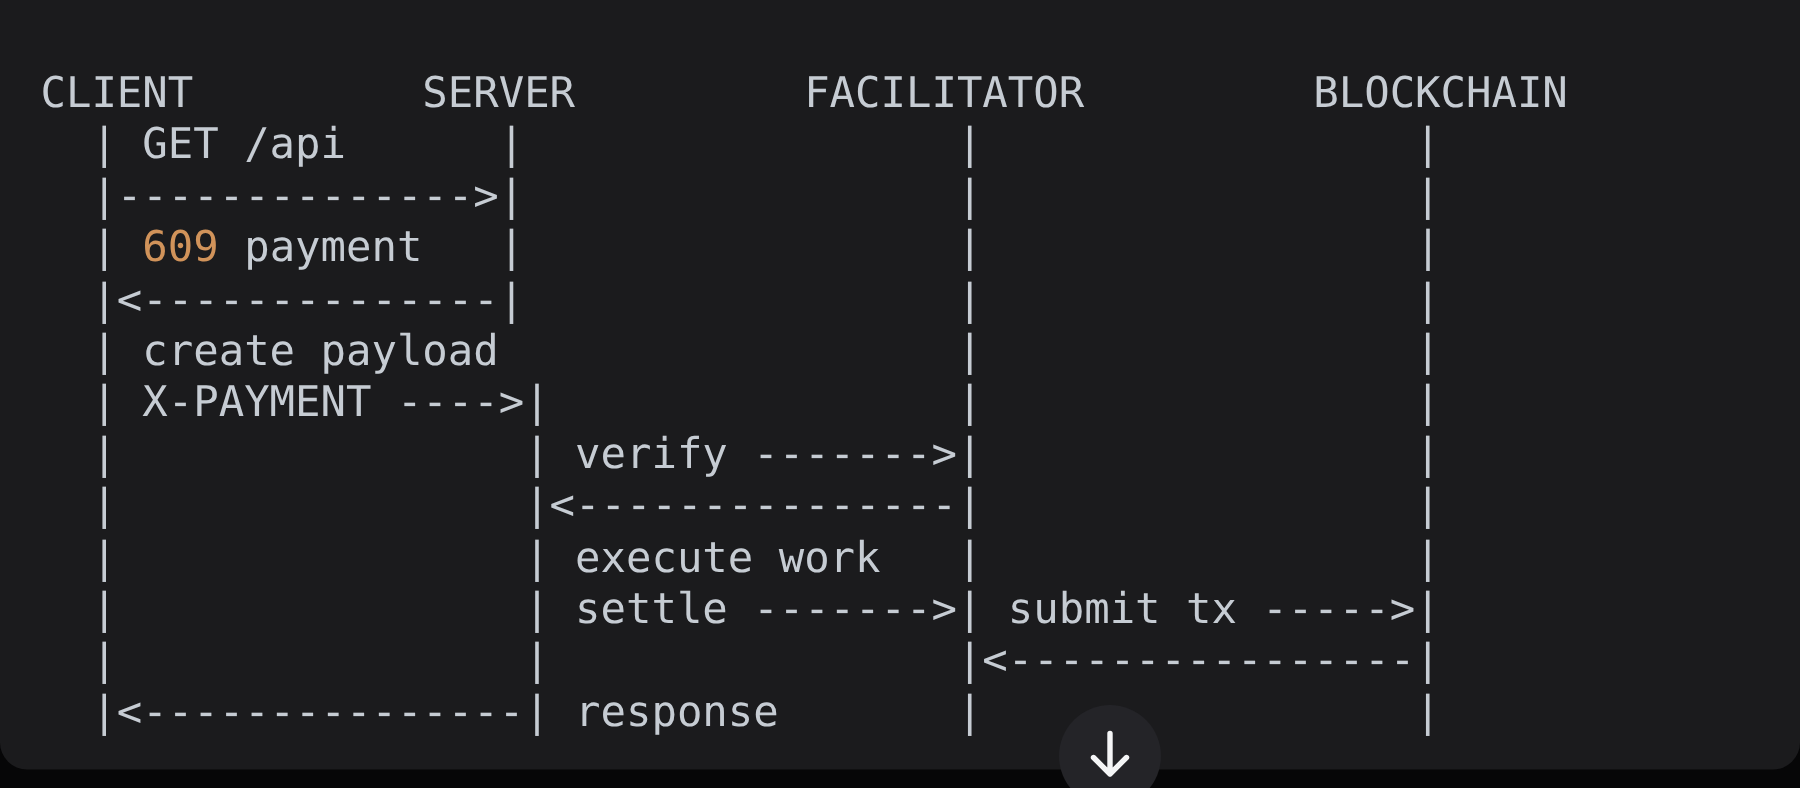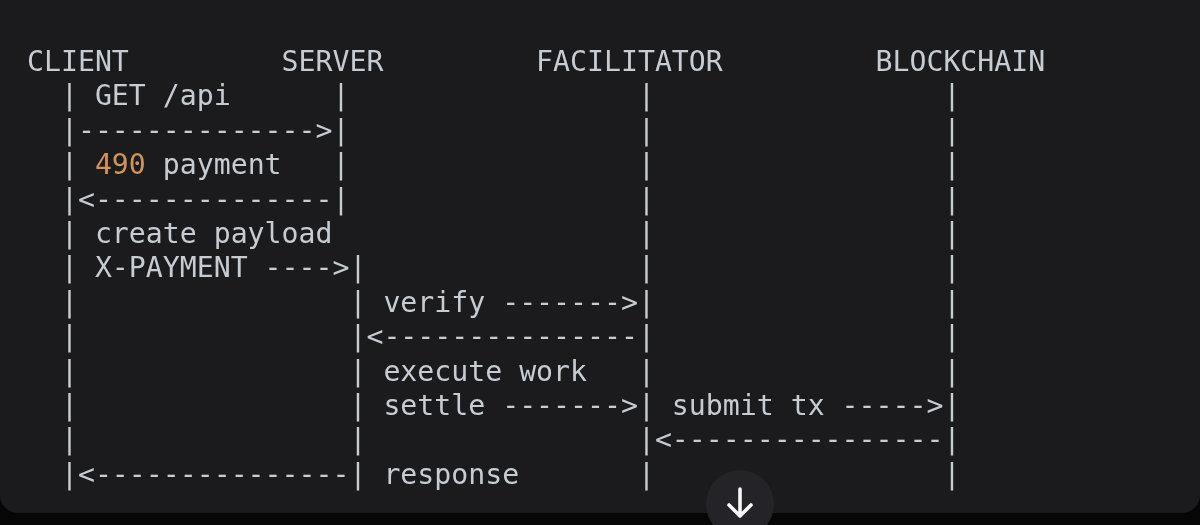--- a/index.html
+++ b/index.html
@@ -43,21 +43,21 @@
   }
   .scroll-btn svg { display: block; }
 </style>
 </head>
 <body style="background: rgb(6, 6, 7);">
 
 <div class="panel" style="background: rgb(27, 27, 29);">
   <pre class="diagram" style="color: rgb(198, 204, 211);">CLIENT         SERVER         FACILITATOR         BLOCKCHAIN
   | GET /api      |                 |                 |
   |--------------&gt;|                 |                 |
-  | <span style="color:#d1935a">490</span> payment   |                 |                 |
+  | <span style="color:#d1935a">609</span> payment   |                 |                 |
   |&lt;--------------|                 |                 |
   | create payload                  |                 |
   | X-PAYMENT ----&gt;|                |                 |
   |                | verify -------&gt;|                 |
   |                |&lt;---------------|                 |
   |                | execute work   |                 |
   |                | settle -------&gt;| submit tx -----&gt;|
   |                |                |&lt;----------------|
   |&lt;---------------| response       |                 |</pre>
 </div>

